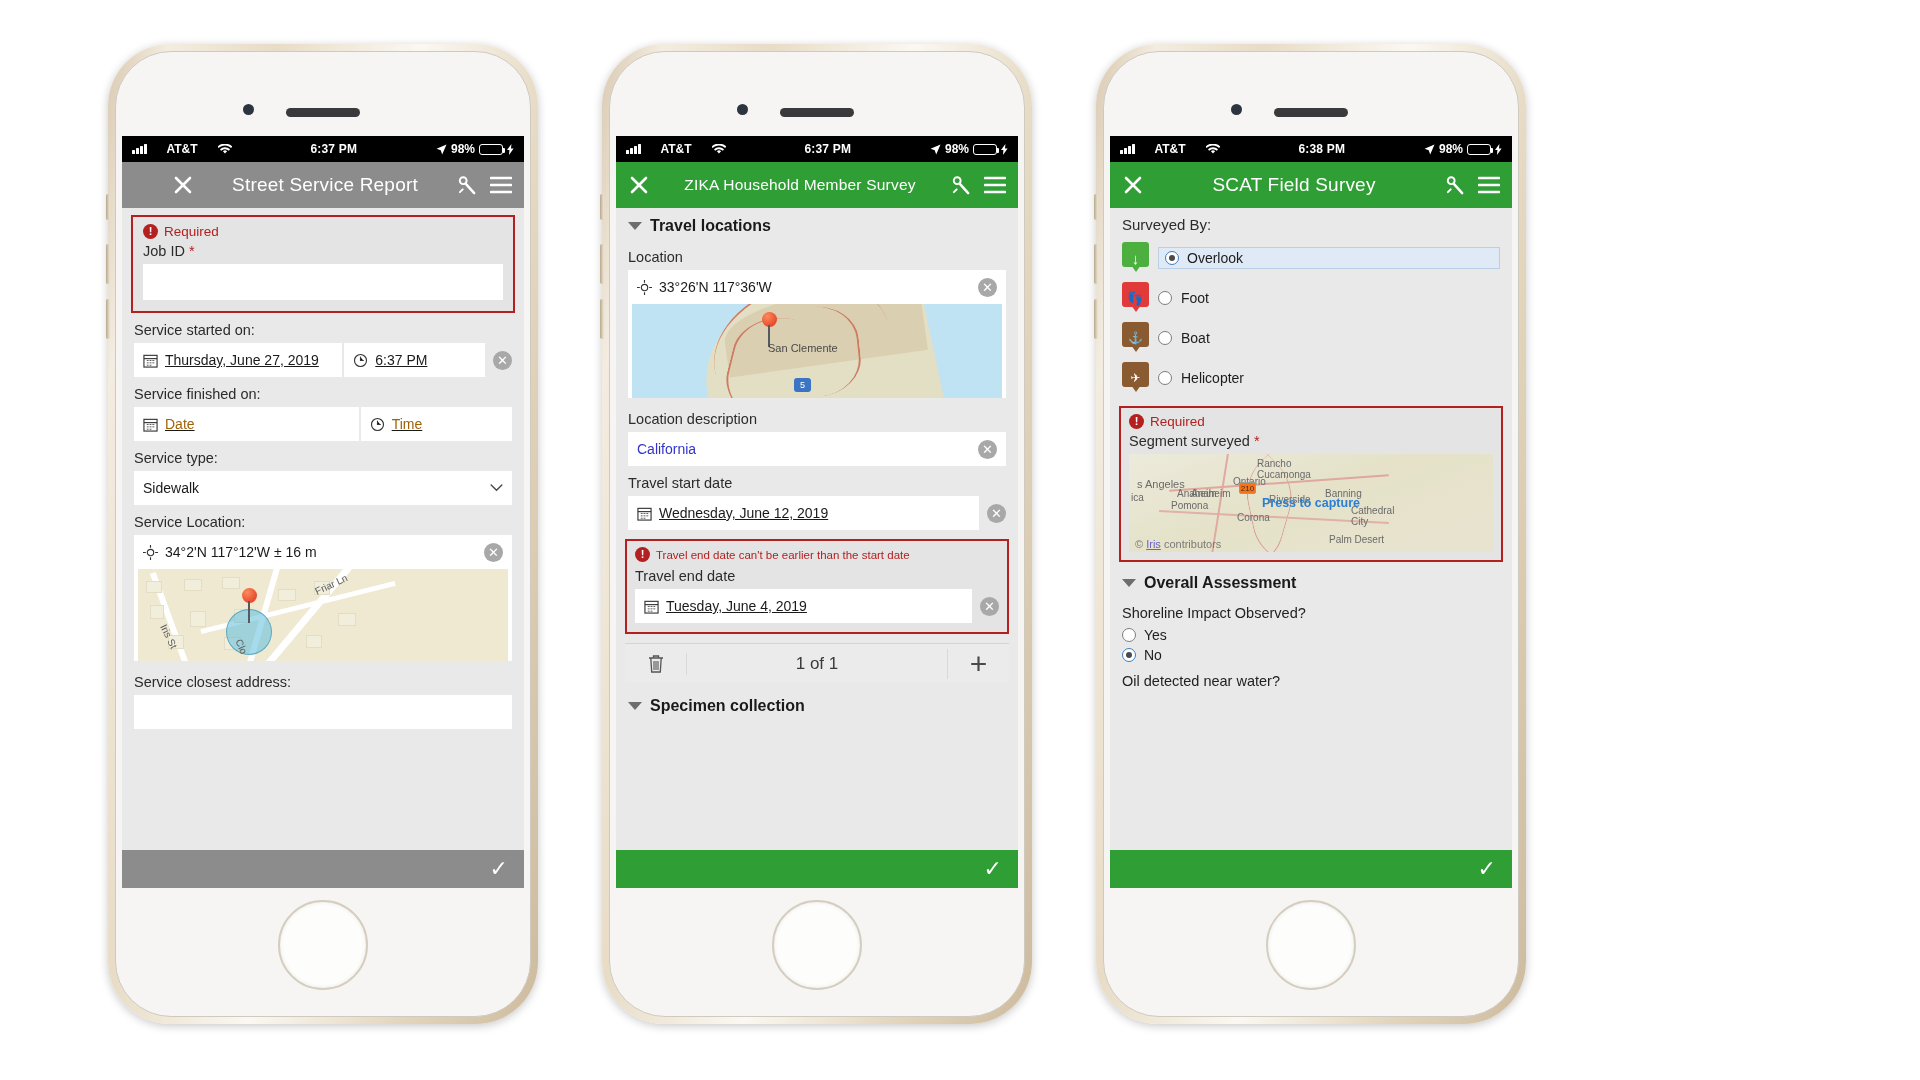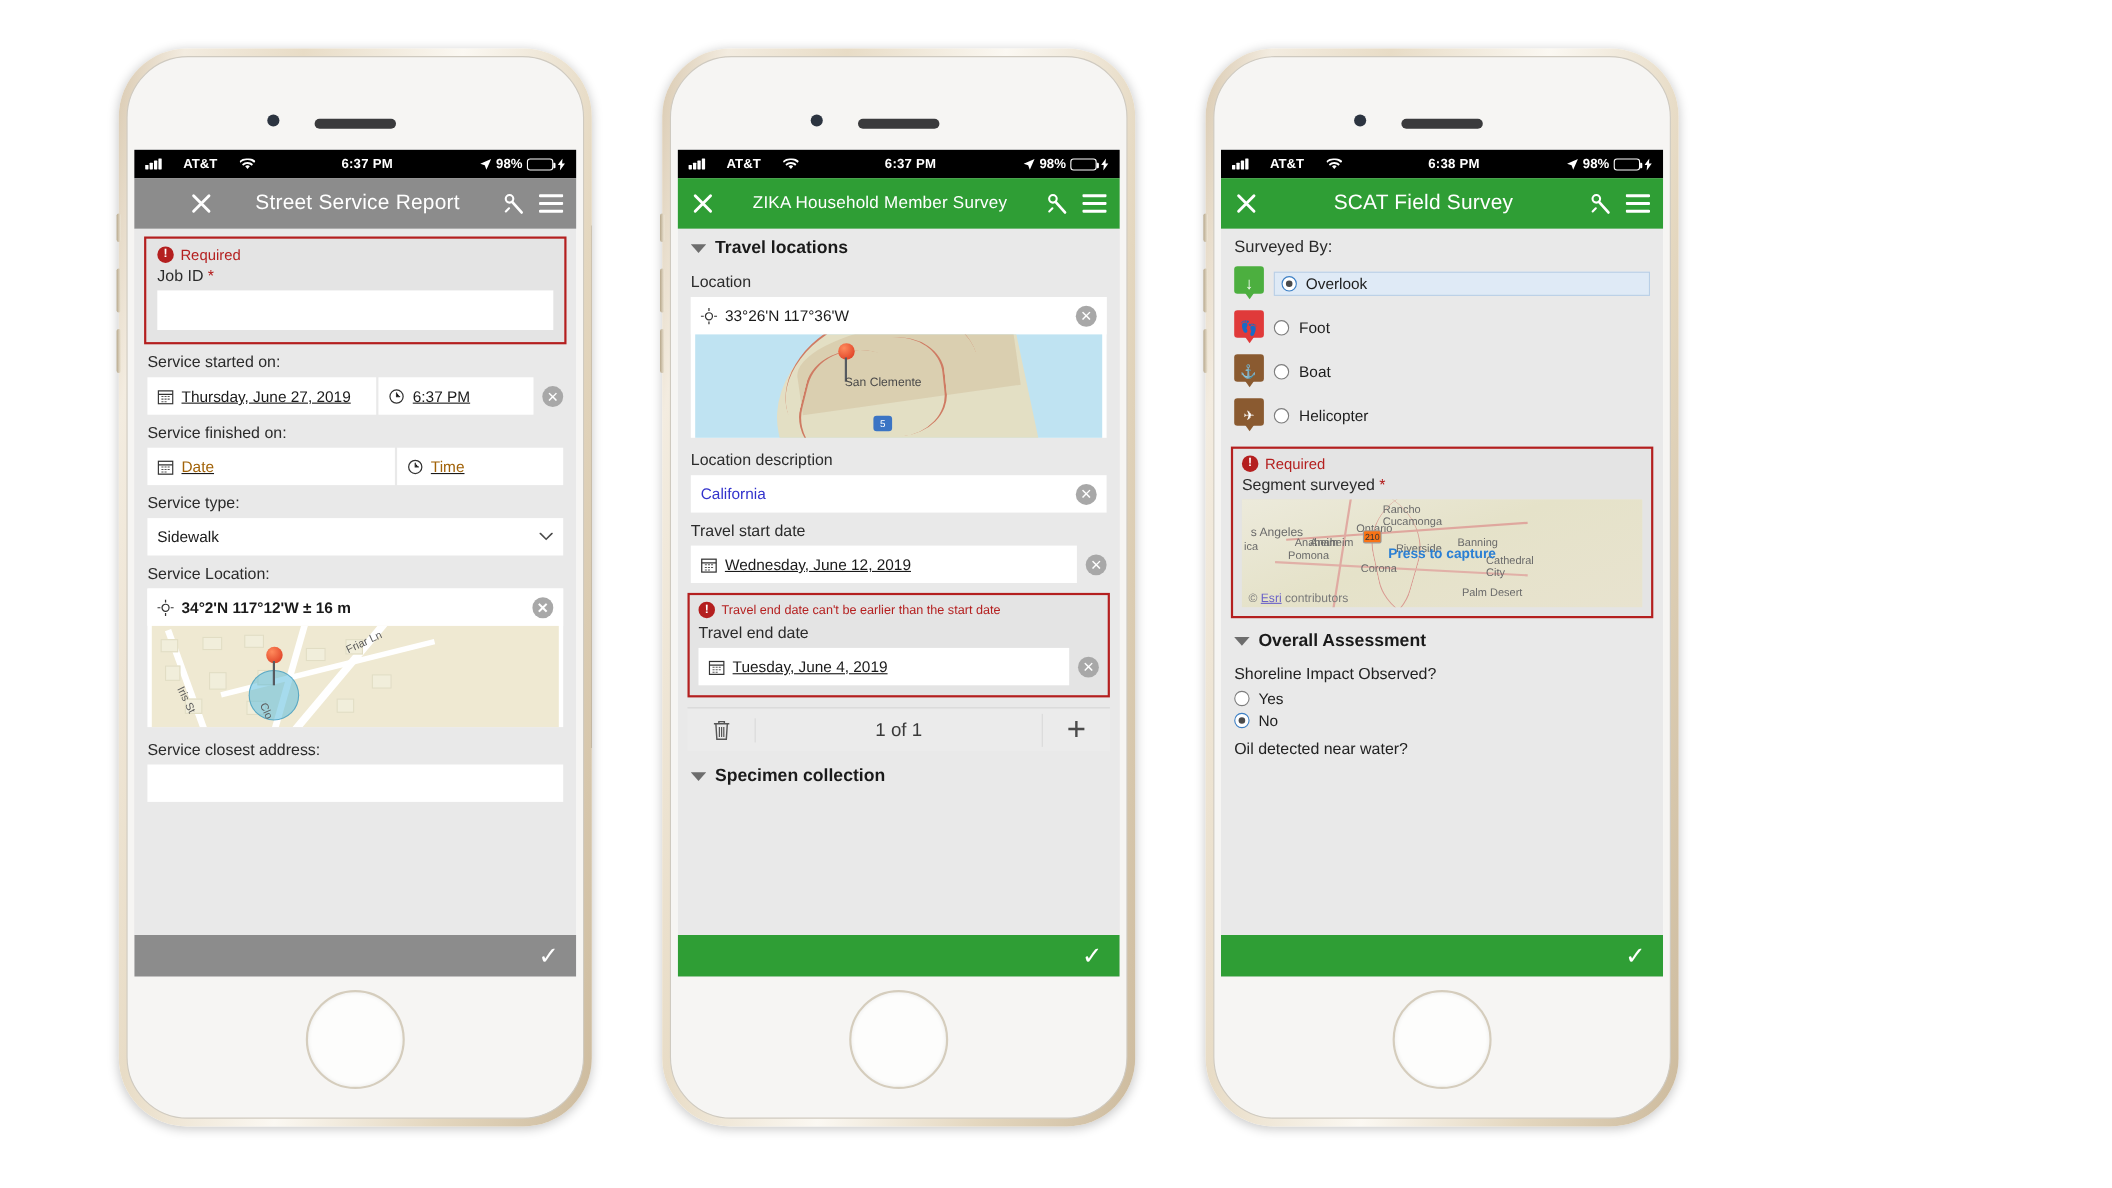--- a/index.html
+++ b/index.html
@@ -320,21 +320,21 @@
             <div class="label">Service type:</div>
             <div class="field" style="justify-content:space-between;">
               <span>Sidewalk</span>
               <svg width="13" height="8" viewBox="0 0 14 9">
                   <path d="M1 1l6 6 6-6" stroke="#4a4a4a" stroke-width="1.6" fill="none" stroke-linecap="round"></path>
                 </svg>
             </div>
 
             <div class="label">Service Location:</div>
             <div style="background:#fff;">
-              <div class="field" style="justify-content:space-between;font-weight:bold;">
+              <div class="field" style="justify-content:space-between;">
                 <span style="display:flex;align-items:center;gap:7px;">
                   <svg class="gps" width="15" height="15" viewBox="0 0 16 16">
                       <circle cx="8" cy="8" r="3.4" fill="none" stroke="#333" stroke-width="1.2"></circle>
                       <path d="M8 0v3M8 13v3M0 8h3M13 8h3" stroke="#333" stroke-width="1.2"></path>
                     </svg>
                   <span>34°2'N 117°12'W ± 16 m</span>
                 </span>
                 <span class="clear-x">✕</span>
               </div>
               <div class="map" style="margin:0 4px 4px;">
@@ -676,21 +676,21 @@
               <span class="mapname" style="left:128px;top:4px;color:#6a6a6a;width:64px;">Rancho Cucamonga</span>
               <span class="mapname" style="left:140px;top:40px;color:#6a6a6a;">Riverside</span>
               <span class="mapname" style="left:108px;top:58px;color:#6a6a6a;">Corona</span>
               <span class="mapname" style="left:196px;top:34px;color:#6a6a6a;">Banning</span>
               <span class="mapname" style="left:222px;top:52px;color:#6a6a6a;width:36px;line-height:1.05;">Cathedral City</span>
               <span class="mapname" style="left:200px;top:80px;color:#6a6a6a;">Palm Desert</span>
               <span style="position:absolute;left:90px;top:28px;width:17px;height:12px;background:#f97316;border:1px solid #9a9a9a;color:#333;font-size:8px;display:flex;align-items:center;justify-content:center;border-radius:2px;margin-left:20px;">
                 <span>210</span>
               </span>
               <span class="press-capture">Press to capture</span>
-              <span class="esri">© <u>Esri</u> contributors</span>
+              <span class="esri">© <u>Iris</u> contributors</span>
             </div>
           </div>
 
           <div class="pad">
             <div class="section-head" style="padding-top:12px;">
               <span class="tri"></span>
               <span>Overall Assessment</span>
             </div>
 
             <div class="qlabel">Shoreline Impact Observed?</div>

